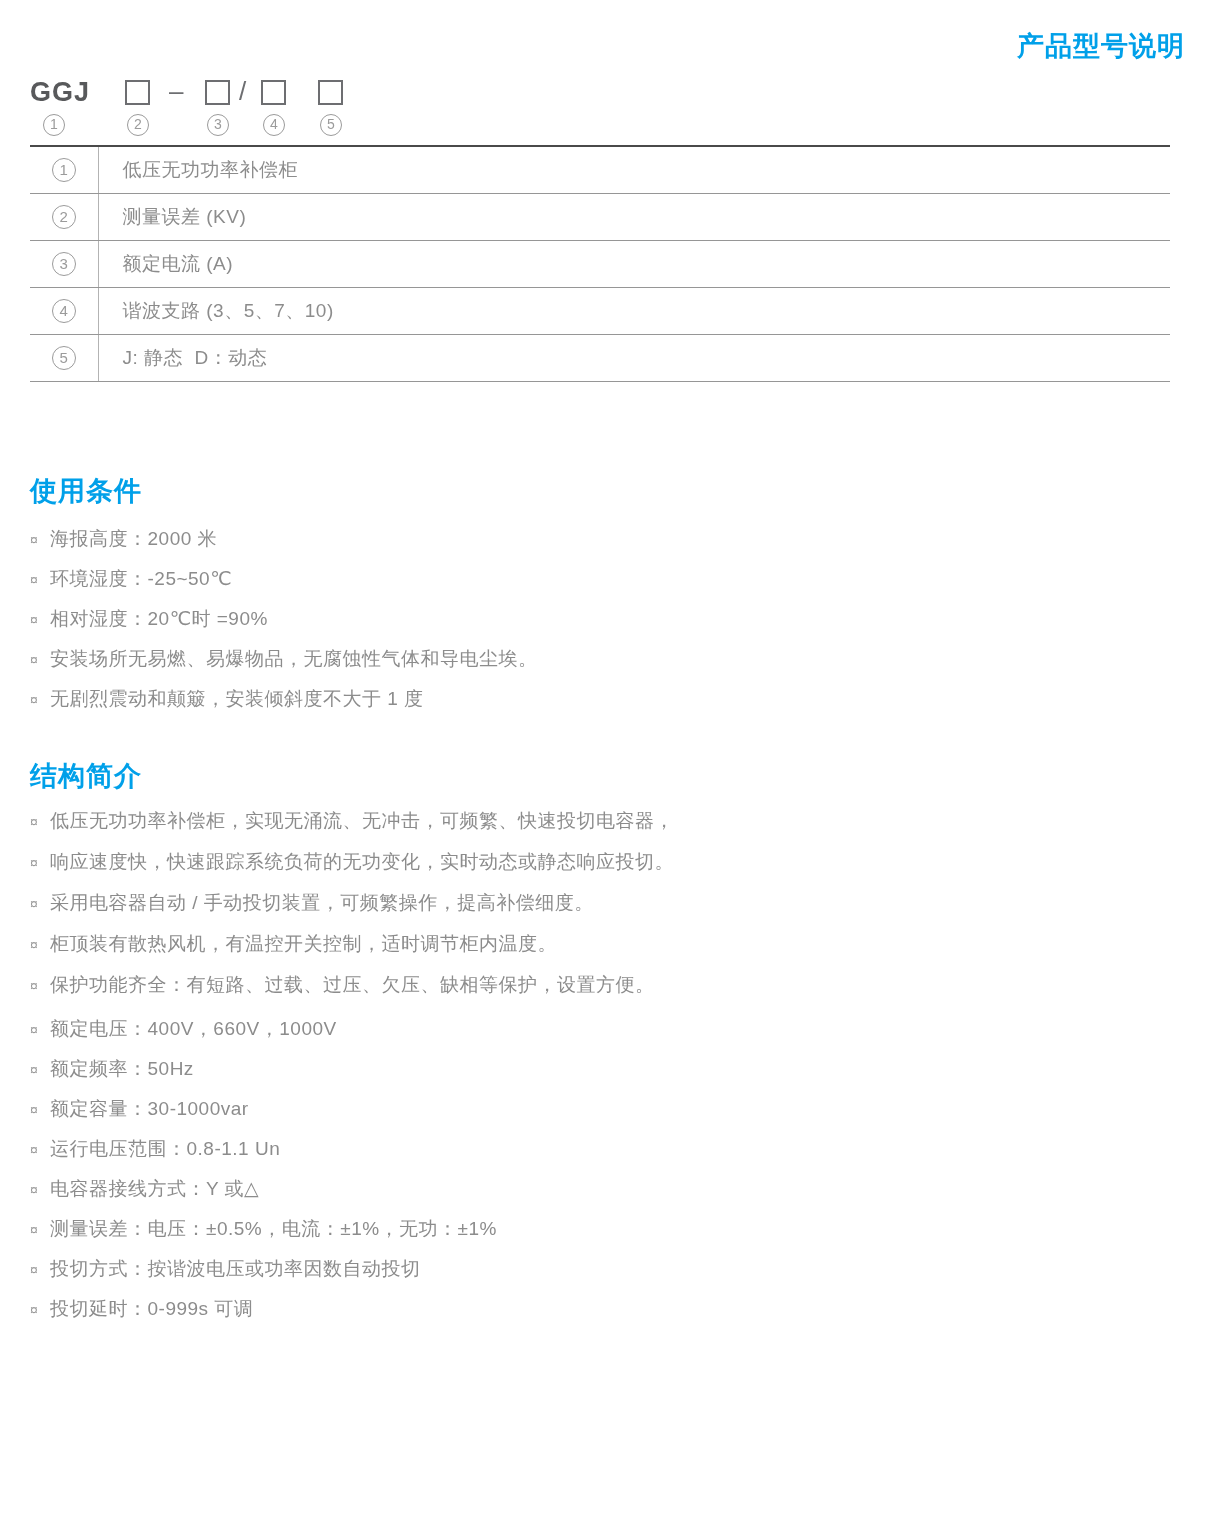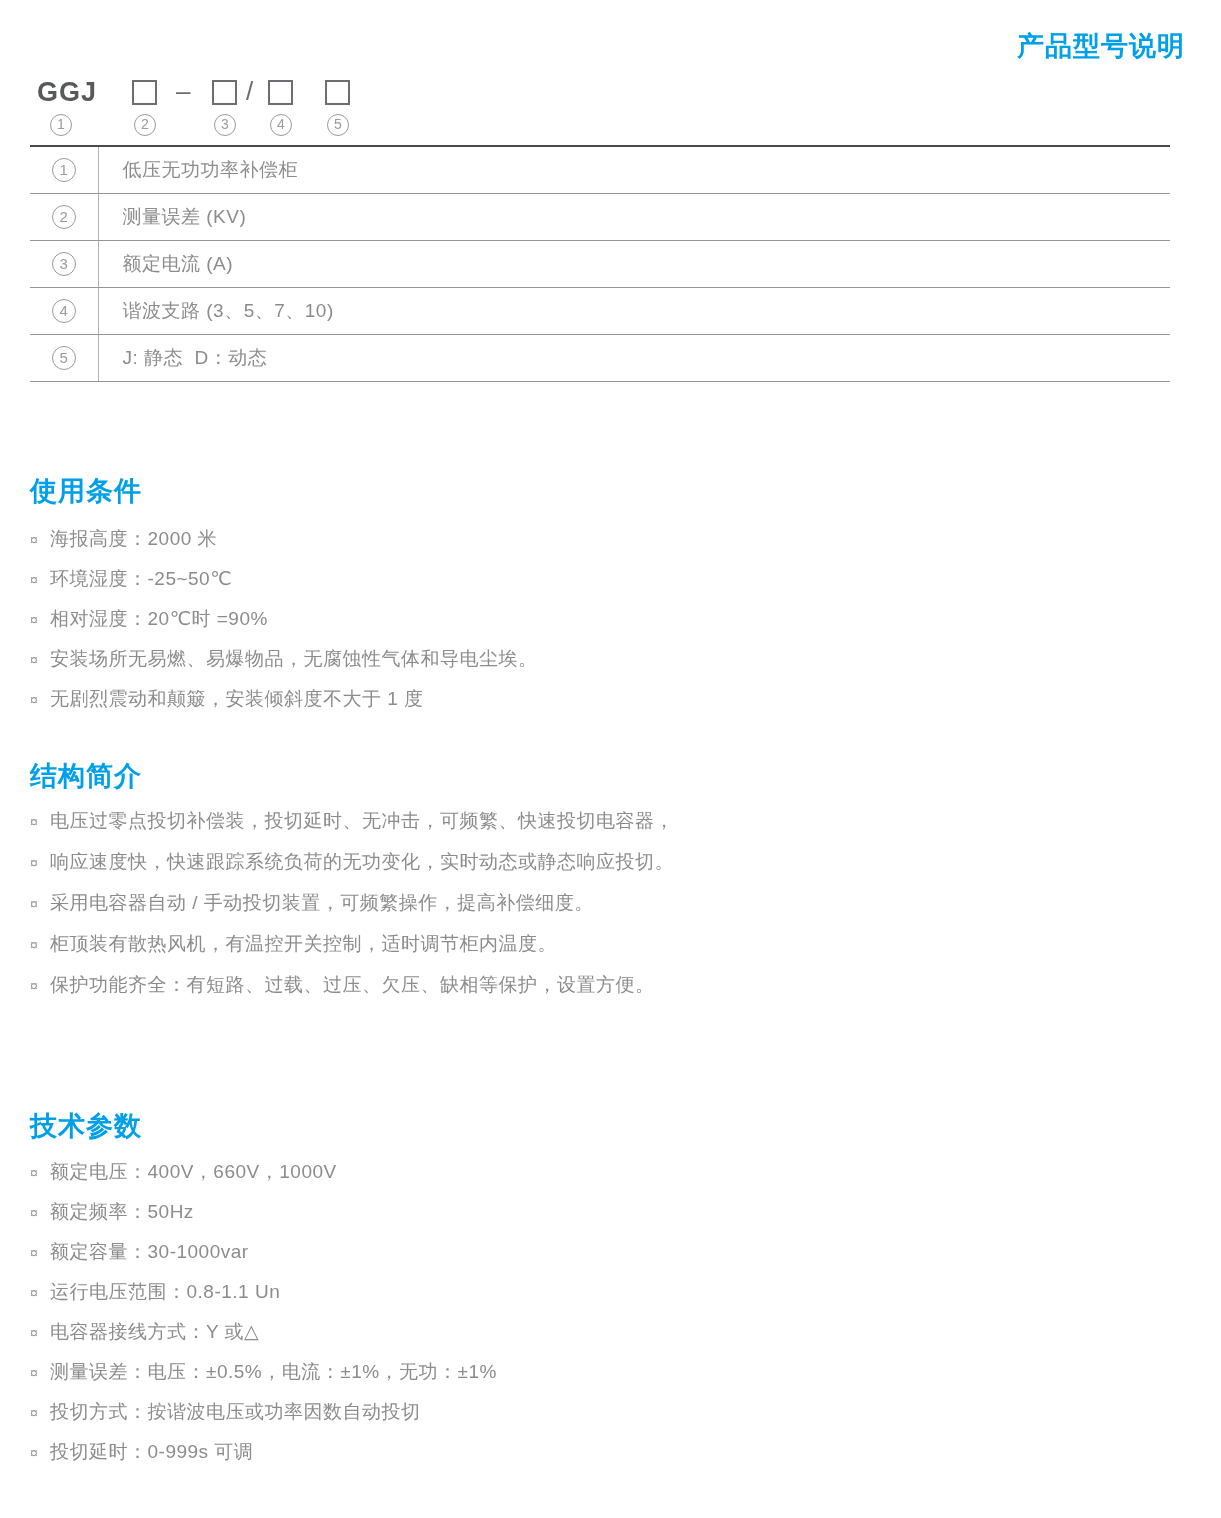--- a/index.html
+++ b/index.html
@@ -10,21 +10,21 @@
   }
   .page { padding:0 36px 0 30px; }
 
   .section-title {
     font-size:27px; line-height:27px; font-weight:bold; color:#00A0E9;
     letter-spacing:1px;
   }
   #model-title { margin-top:33px;text-align:right; }
 
   
-  .model-diagram { position:relative; margin-top:18px; height:58px;margin-left:7px; }
+  .model-diagram { position:relative; margin-top:18px; height:58px; }
   .model-prefix {
     position:absolute; left:0; top:0;
     font-size:27px; line-height:28px; font-weight:bold; color:#58595b; letter-spacing:1px;
   }
   .ph-box {
     position:absolute; top:2px; width:25px; height:25px;
     border:2px solid #6d6e71; background:#fff;
   }
   .box-1 { left:95px; } .box-2 { left:175px; } .box-3 { left:231px; } .box-4 { left:288px; }
   .sep {
@@ -156,21 +156,21 @@
         <span class="li-text">无剧烈震动和颠簸，安装倾斜度不大于 1 度</span>
         </li>
     </ul>
   </section>
 
   <section>
     <h2 id="structure-title" class="section-title">结构简介</h2>
     <ul class="bullet-list structure-list">
       <li>
         <span class="bullet-glyph">¤</span>
-        <span class="li-text">电压过零点投切补偿装，投切延时、无冲击，可频繁、快速投切电容器，</span>
+        <span class="li-text">低压无功功率补偿柜，实现无涌流、无冲击，可频繁、快速投切电容器，</span>
         </li>
       <li>
         <span class="bullet-glyph">¤</span>
         <span class="li-text">响应速度快，快速跟踪系统负荷的无功变化，实时动态或静态响应投切。</span>
         </li>
       <li>
         <span class="bullet-glyph">¤</span>
         <span class="li-text">采用电容器自动 / 手动投切装置，可频繁操作，提高补偿细度。</span>
         </li>
       <li>
@@ -178,21 +178,20 @@
         <span class="li-text">柜顶装有散热风机，有温控开关控制，适时调节柜内温度。</span>
         </li>
       <li>
         <span class="bullet-glyph">¤</span>
         <span class="li-text">保护功能齐全：有短路、过载、过压、欠压、缺相等保护，设置方便。</span>
         </li>
     </ul>
   </section>
 
   <section>
-    <h2 id="tech-title" class="section-title">技术参数</h2>
     <ul class="bullet-list tech-list">
       <li>
         <span class="bullet-glyph">¤</span>
         <span class="li-text">额定电压：400V，660V，1000V</span>
         </li>
       <li>
         <span class="bullet-glyph">¤</span>
         <span class="li-text">额定频率：50Hz</span>
         </li>
       <li>

